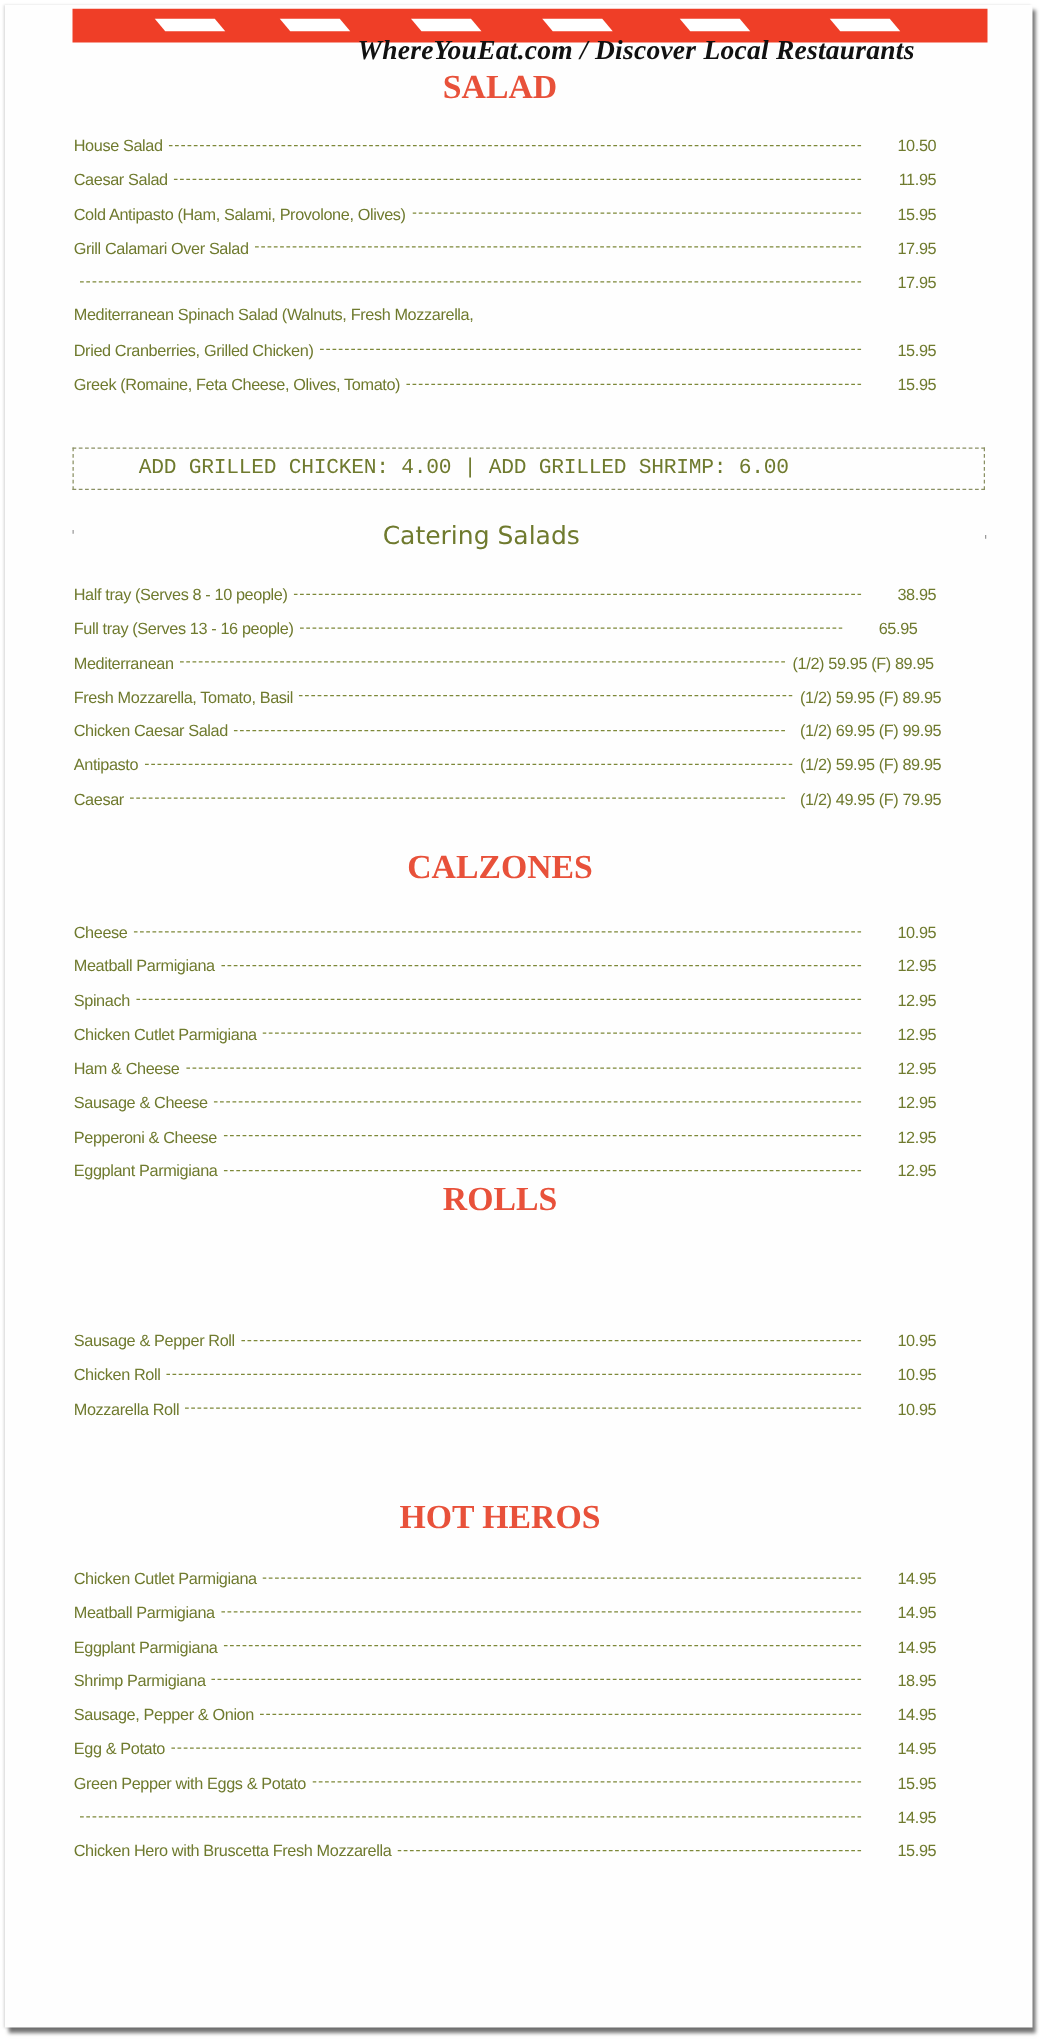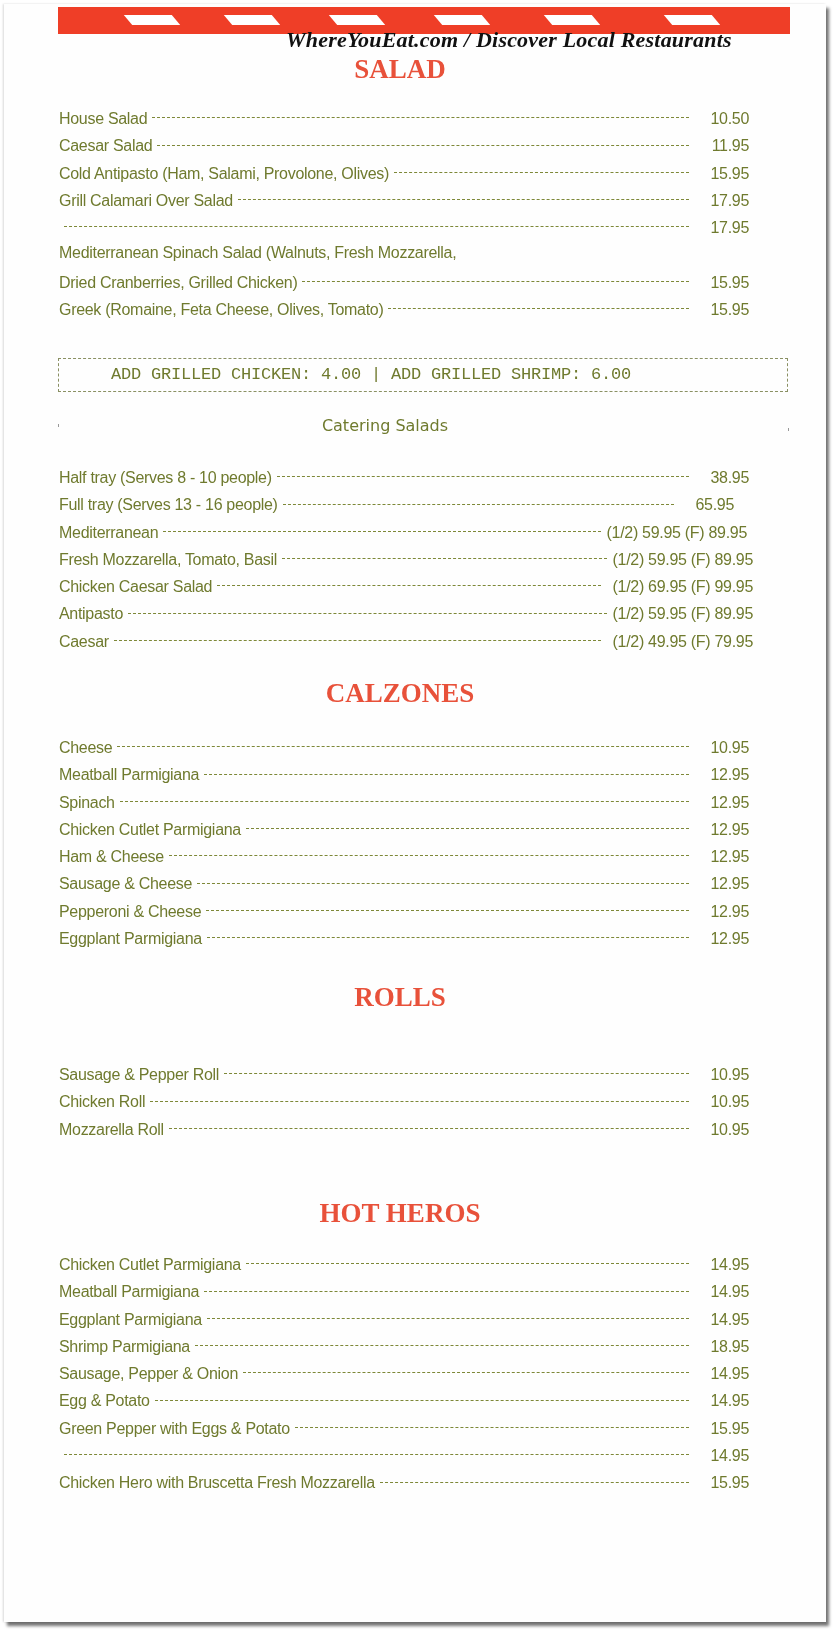--- a/index.html
+++ b/index.html
@@ -26,42 +26,42 @@
     font-size: 22px; color: #111; letter-spacing: 0.2px; white-space: nowrap;
   }
   .heading {
     position: absolute; left: 0; width: 800px; text-align: center;
     font-family: "Liberation Serif", serif; font-weight: bold; color: #e8513a;
     font-size: 27px;
   }
   .items { position: absolute; left: 59px; width: 690px; }
   .row {
     display: flex; align-items: baseline; height: 27.3px;
-    font-size: 16px; color: #6f7a2e; white-space: nowrap;
+    font-size: 13px; color: #6f7a2e; white-space: nowrap;
     font-family: "Liberation Sans", sans-serif; letter-spacing: -0.3px;
   }
   .row .name { flex: 0 0 auto; }
   .row .dots {
     flex: 1 1 auto; overflow: hidden; margin: 0 6px 0 5px; height: 1em;
     position: relative;
   }
   .row .dots::after {
     content: ""; position: absolute; left: 0; right: 0; top: 0.58em;
     border-top: 1.4px dashed #7d8838;
   }
   .row .price { flex: 0 0 auto; min-width: 54px; text-align: right; }
   .addbox {
     position: absolute; left: 58px; top: 358px; width: 730px; height: 34px;
     border: 1.5px dashed #8a9063; box-sizing: border-box;
     font-family: Liberation Mono, monospace; font-size: 17px; color: #6f7a2e;
     padding-left: 52px; line-height: 32px; letter-spacing: -0.2px;
   }
   .subheading {
     position: absolute; left: 0; width: 770px; text-align: center; top: 416px;
-    font-family: "DejaVu Sans", sans-serif; font-size: 16px; color: #6f7a2e;
+    font-family: "DejaVu Sans", sans-serif; font-size: 20px; color: #6f7a2e;
   }
   .tick { position: absolute; width: 1px; height: 3px; background: #999; }
 </style>
 </head>
 <body>
 
 <div class="paper"></div>
 
 <div class="band">
   <span class="stripe" style="left:70px"></span>
@@ -195,21 +195,21 @@
       <span class="dots"></span>
       <span class="price">12.95</span>
     </div>
   <div class="row">
       <span class="name">Eggplant Parmigiana</span>
       <span class="dots"></span>
       <span class="price">12.95</span>
     </div>
 </div>
 
-<div class="heading" style="top:982px">ROLLS</div>
+<div class="heading" style="top:944px">ROLLS</div>
 <div class="items" style="top:1064px">
   <div class="row">
       <span class="name">Sausage &amp; Pepper Roll</span>
       <span class="dots"></span>
       <span class="price">10.95</span>
     </div>
   <div class="row">
       <span class="name">Chicken Roll</span>
       <span class="dots"></span>
       <span class="price">10.95</span>

